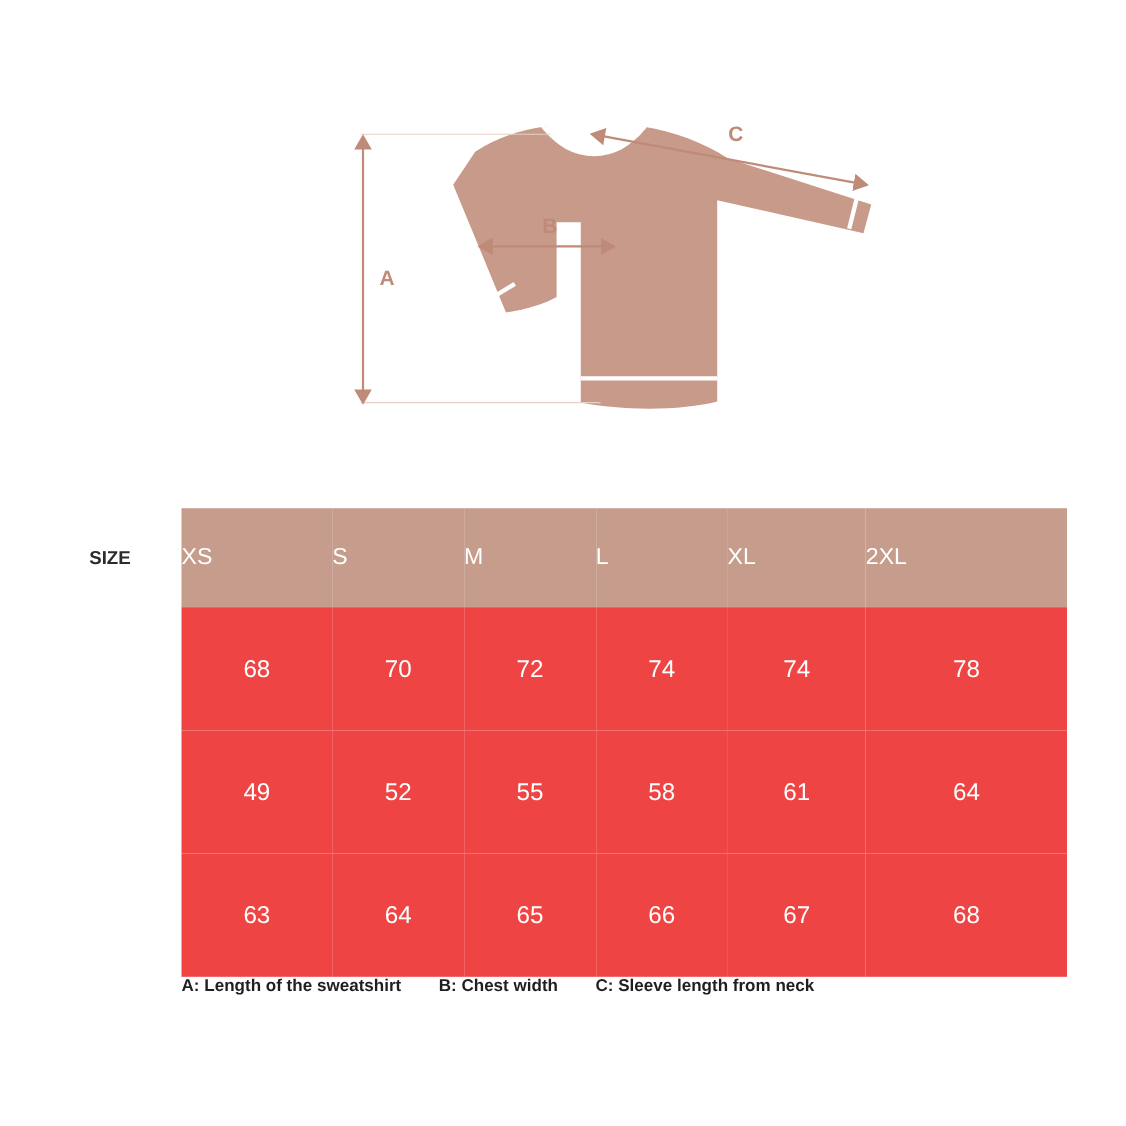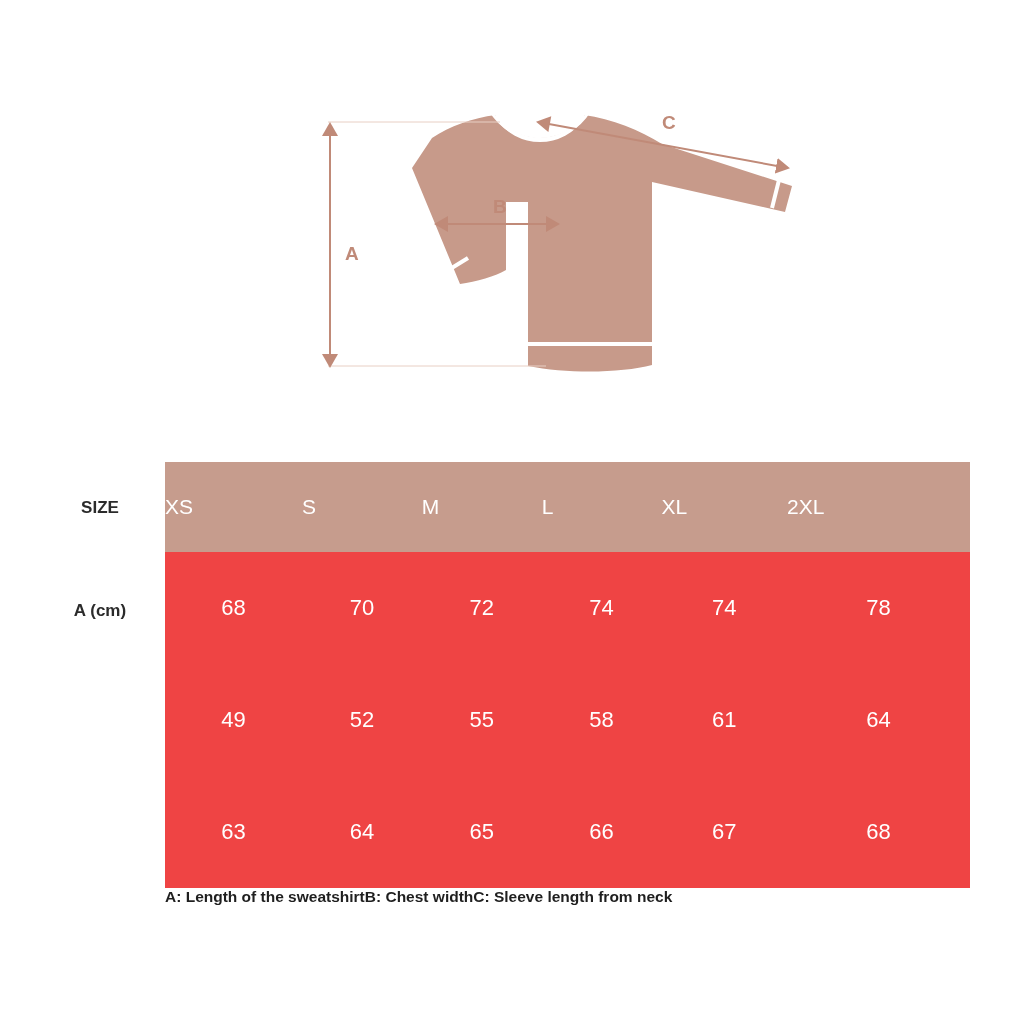--- a/index.html
+++ b/index.html
@@ -96,20 +96,21 @@
   }
   .rl.h { height: 92px; }
   .rl.d { height: 114px; }
 
   #footnotes {
     position: absolute;
     left: 165px;
     top: 888px;
     width: 820px;
     display: flex;
+    gap: 34px;
     font-size: 15.5px;
     font-weight: 700;
     color: #1f1f1f;
   }
   .footnote { white-space: nowrap; }
 </style>
 </head>
 <body>
 
 <div id="diagram-area">
@@ -165,21 +166,20 @@
     <line x1="238" y1="32" x2="488" y2="78" stroke="#c08a78" stroke-width="2" marker-start="url(#arrT)" marker-end="url(#arrH)"></line>
   </svg>
 
   <div class="dim-label" id="label-a">A</div>
   <div class="dim-label" id="label-b">B</div>
   <div class="dim-label" id="label-c">C</div>
 </div>
 
 <div id="row-labels">
   <div class="rl h">SIZE</div>
-  <div class="rl d">A (cm)</div>
 </div>
 
 <table id="size-table">
   <tbody>
       <tr>
     <td class="hdr-cell">XS</td>
     <td class="hdr-cell">S</td>
     <td class="hdr-cell">M</td>
     <td class="hdr-cell">L</td>
     <td class="hdr-cell">XL</td>

